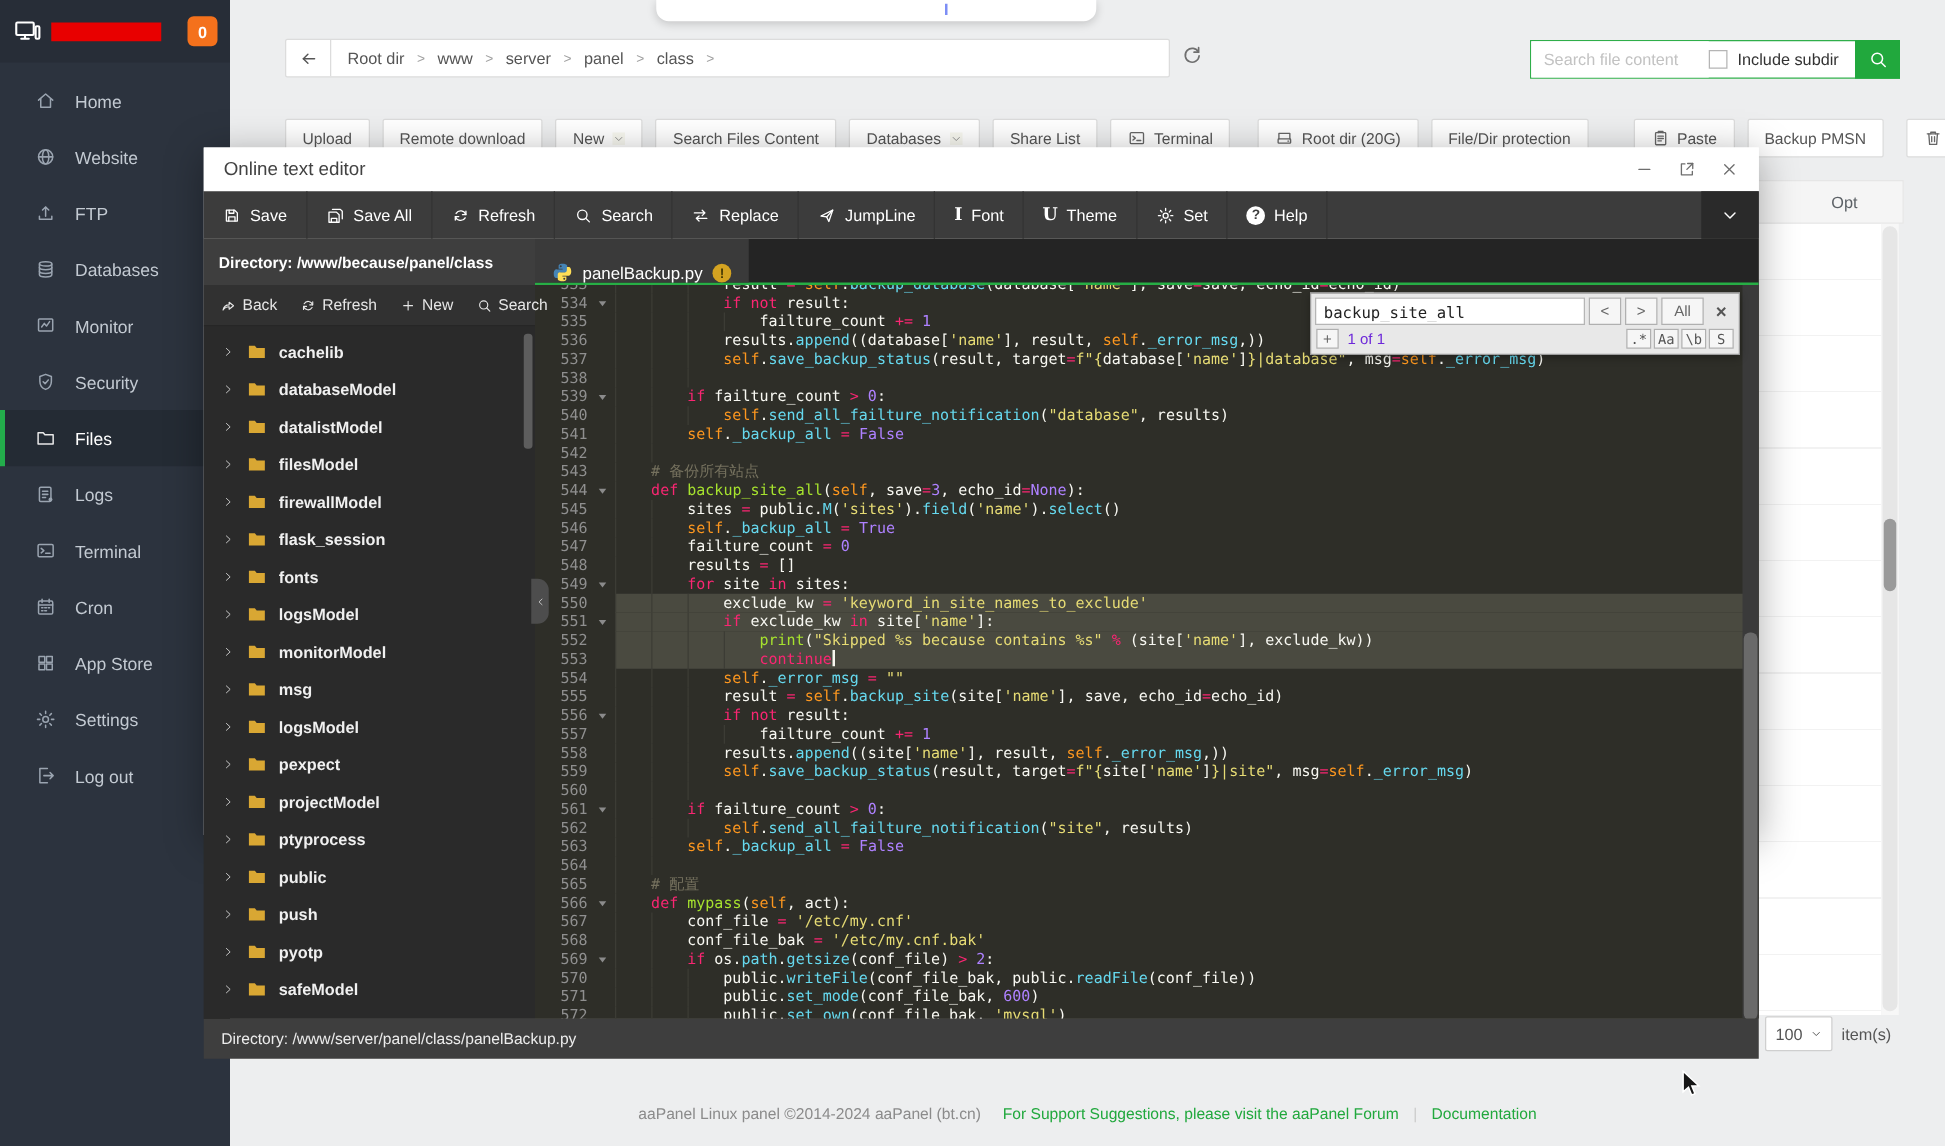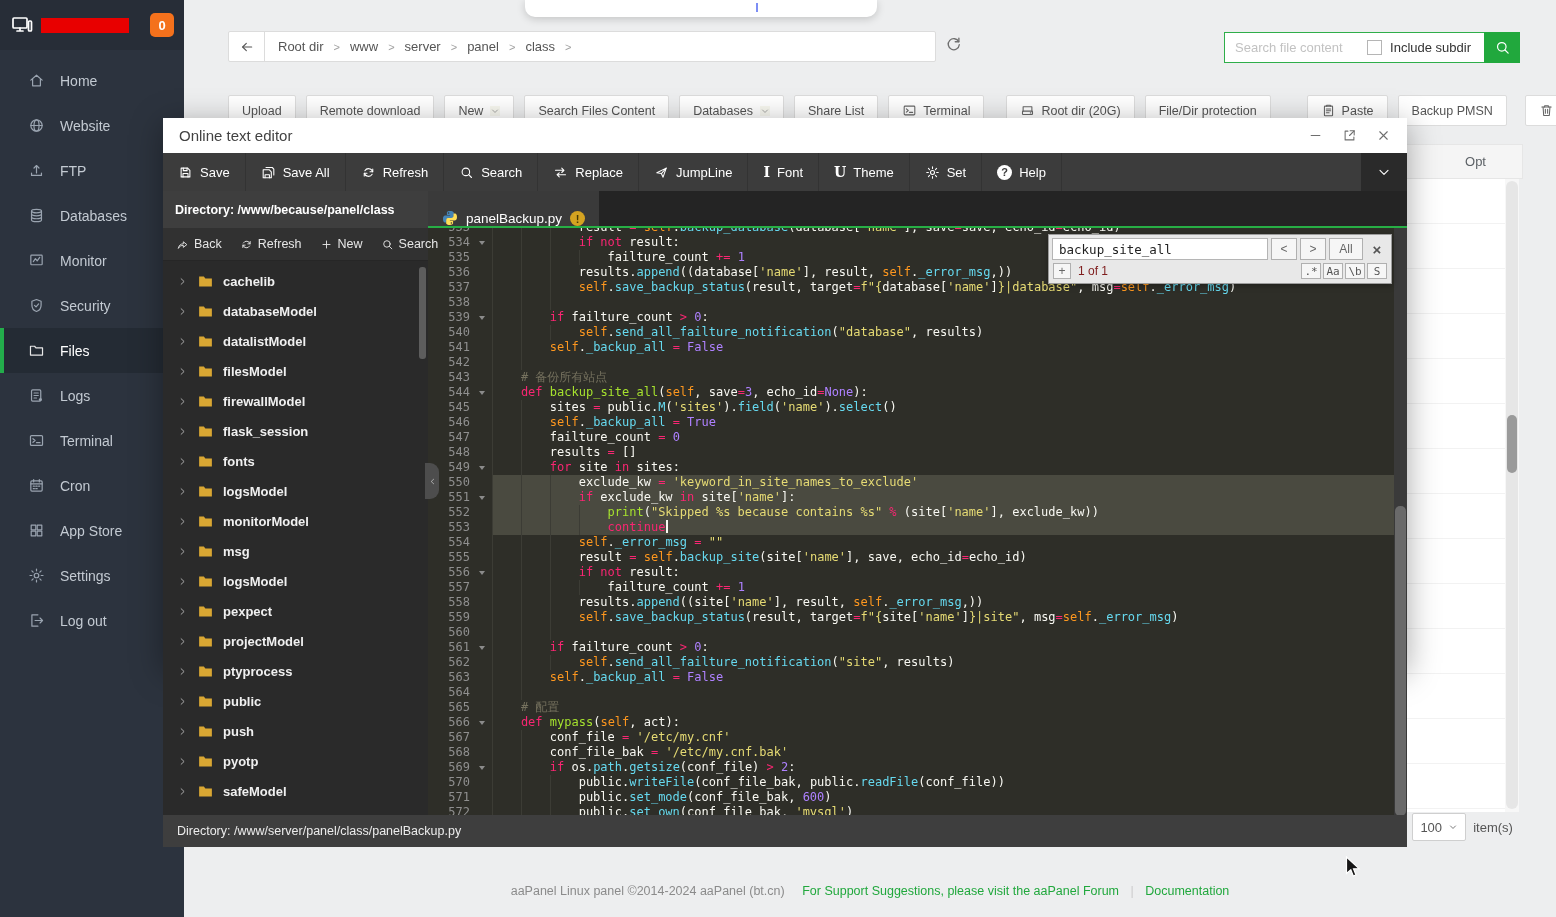--- a/index.html
+++ b/index.html
@@ -115,21 +115,21 @@
   .ed-thumb{position:absolute;left:1px;width:11px;top:278px;height:310px;background:#6a6a6a;border-radius:5px;cursor:pointer}
 
   .ed-search{position:absolute;right:15px;top:6px;width:344px;background:#e8e8e8;border:1px solid #9c9c9c;box-shadow:0 2px 6px rgba(0,0,0,.3);z-index:4}
   .es-row1{display:flex;align-items:center;padding:3px}
   .es-input{flex:1;min-width:0;height:22px;border:1px solid #b5b5b5;background:#fff;font-family:"DejaVu Sans Mono",monospace;font-size:12.5px;padding:0 6px;color:#222;outline:none}
   .es-btn{width:26px;height:22px;border:1px solid #b0b0b0;background:#f6f6f6;color:#666;font-size:12px;display:flex;align-items:center;justify-content:center;margin-left:3px;cursor:pointer}
   .es-all{width:34px}
   .es-close{border:0;background:transparent;font-size:15px;font-weight:bold;color:#555;width:22px}
   .es-row2{display:flex;align-items:center;padding:0 4px 4px 4px;gap:7px}
   .es-plus{width:18px;height:16px;border:1px solid #b0b0b0;background:#f6f6f6;color:#666;font-size:12px;display:flex;align-items:center;justify-content:center;cursor:pointer}
-  .es-count{font-size:12px;color:#7f1d1d;flex:1}
+  .es-count{font-size:12px;color:#6d28d9;flex:1}
   .es-flag{min-width:20px;height:16px;border:1px solid #b0b0b0;background:#f6f6f6;color:#555;font-size:11px;font-family:"DejaVu Sans Mono",monospace;display:flex;align-items:center;justify-content:center;padding:0 2px;margin-left:2px;cursor:pointer}
 
   .m-status{height:32px;background:#3e3e3e;color:#ececec;font-size:12.5px;display:flex;align-items:center;padding:0 14px}
 
   .cursor{position:absolute;left:1345px;top:856px;width:17px;height:22px;z-index:100;pointer-events:none}
 </style>
 </head>
 <body>
 
 <svg width="0" height="0" style="position:absolute" aria-hidden="true">

